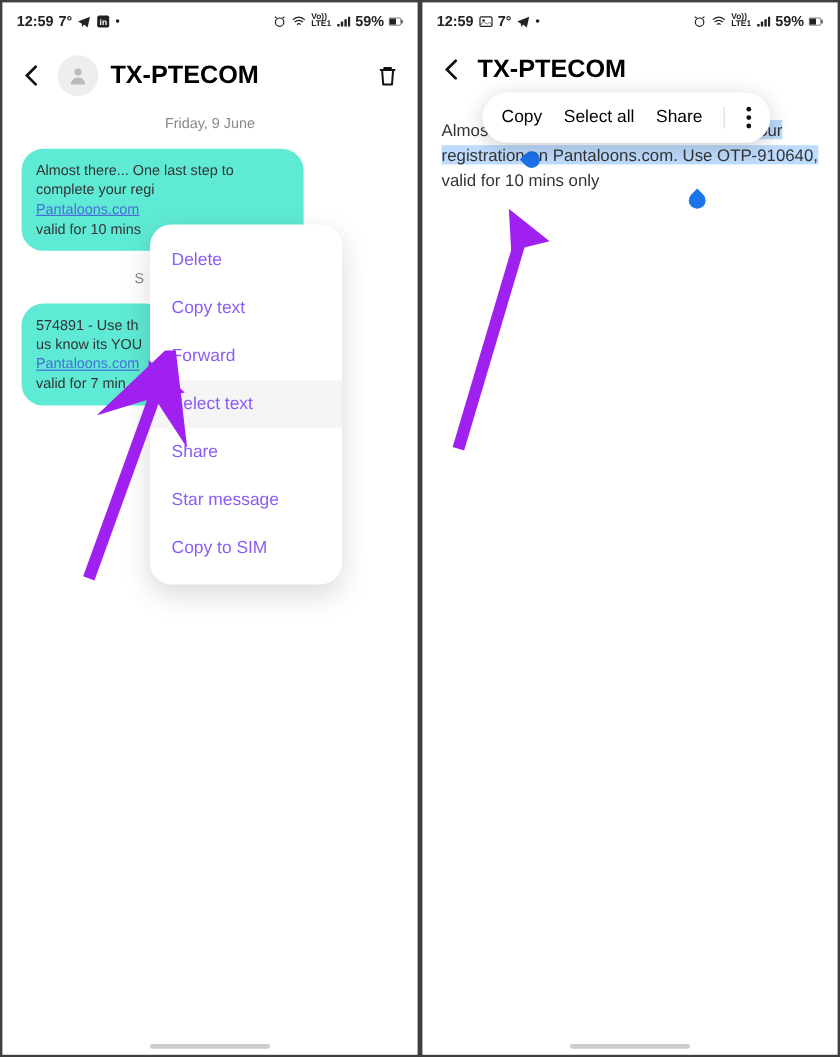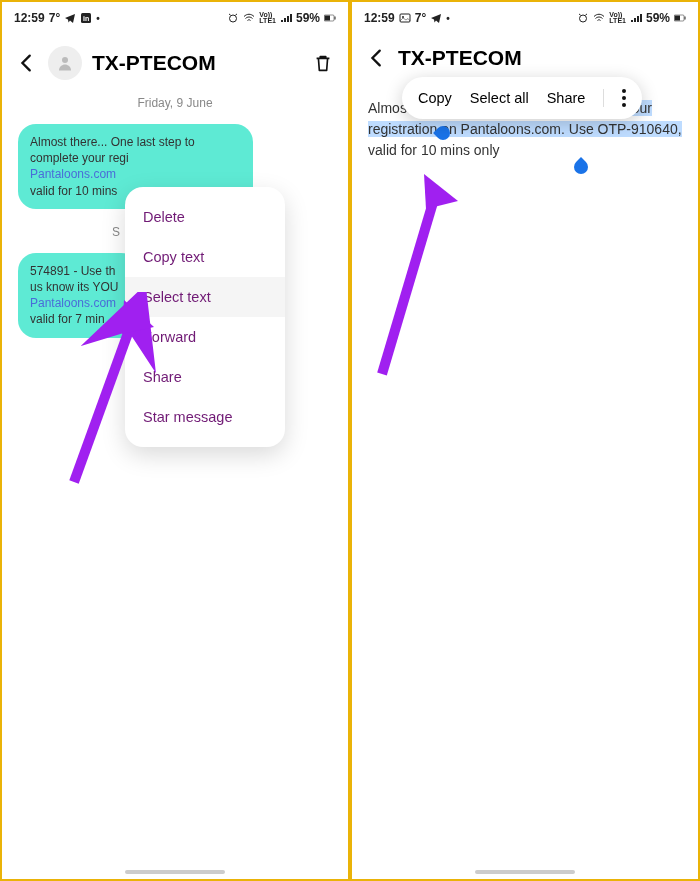--- a/index.html
+++ b/index.html
@@ -1,33 +1,33 @@
 <!DOCTYPE html>
 <html><head>
   <meta charset="utf-8">
   <style>
     * { box-sizing: border-box; margin: 0; padding: 0; }
     body { background: #000; display: flex; font-family: -apple-system, Helvetica, sans-serif; }
-    .phone { width: 350px; height: 881px; background: #fff; position: relative; border: 2px solid #eab308; overflow: hidden; }
+    .phone { width: 350px; height: 881px; background: #fff; position: relative; border: 2px solid #404040; overflow: hidden; }
     .status-bar { height: 28px; display: flex; justify-content: space-between; align-items: center; padding: 4px 12px 0; font-size: 12px; font-weight: 600; color: #222; }
     .status-left { display: flex; align-items: center; gap: 4px; }
     .status-right { display: flex; align-items: center; gap: 4px; }
     .status-right svg, .status-left svg { width: 12px; height: 12px; }
     .header { display: flex; align-items: center; padding: 16px 14px 10px; gap: 10px; }
     .back { width: 22px; height: 22px; display: flex; align-items: center; justify-content: center; }
     .avatar { width: 34px; height: 34px; border-radius: 50%; background: #eee; display: flex; align-items: center; justify-content: center; }
     .title { font-size: 21px; font-weight: 700; flex: 1; }
     .trash { width: 22px; height: 22px; }
     .date { text-align: center; font-size: 12px; color: #888; padding: 6px 0 14px; }
     .msg { margin: 0 16px 8px; max-width: 68%; }
     .msg .bubble { background: #5eead4; border-radius: 18px; padding: 10px 12px; font-size: 12px; line-height: 1.35; color: #333; }
-    .msg .link { color: #4a6cd8; }
+    .msg .link { color: #4a6cd8; text-decoration: underline; }
     .sunday { font-size: 12px; color: #888; padding: 8px 0 14px 110px; }
     .context-menu { position: absolute; left: 123px; top: 185px; width: 160px; background: #fff; border-radius: 18px; box-shadow: 0 8px 24px rgba(0,0,0,0.15); padding: 10px 0; z-index: 5; }
-    .cm-item { padding: 12px 18px; font-size: 14.5px; color: #701a75; }
+    .cm-item { padding: 12px 18px; font-size: 14.5px; color: #8b5cf6; }
     .cm-item.hl { background: #f5f5f5; }
     .arrow1 { position: absolute; left: 62px; top: 290px; pointer-events: none; z-index: 10; }
     .home-bar { position: absolute; bottom: 5px; left: 50%; transform: translateX(-50%); width: 100px; height: 4px; background: #ccc; border-radius: 2px; }
     
     .header2 { display: flex; align-items: center; padding: 16px 14px 0; gap: 10px; }
     .title2 { font-size: 21px; font-weight: 700; }
     .toolbar { position: absolute; left: 50px; top: 75px; background: #fff; border-radius: 22px; box-shadow: 0 4px 18px rgba(0,0,0,0.2); display: flex; align-items: center; gap: 18px; padding: 12px 16px; font-size: 14.5px; z-index: 20; }
     .tb-sep { width: 1px; height: 18px; background: #ddd; }
     .dots { display: flex; flex-direction: column; gap: 3px; }
     .dots span { width: 4px; height: 4px; background: #111; border-radius: 50%; }
@@ -106,24 +106,25 @@
     <div class="bubble">
       <span>574891 - Use th</span><br>
       <span>us know its YOU</span><br>
       <span class="link">Pantaloons.com</span><br>
       <span>valid for 7 min</span>
     </div>
   </div>
   <div class="context-menu">
     <div class="cm-item">Delete</div>
     <div class="cm-item">Copy text</div>
+    <div class="cm-item">Forward</div>
     <div class="cm-item hl">Select text</div>
-    <div class="cm-item">Forward</div>
     <div class="cm-item">Share</div>
     <div class="cm-item">Star message</div>
+    <div class="cm-item">Copy to SIM</div>
   </div>
   <svg class="arrow1" width="110" height="200">
     <defs>
         <marker id="ah1" markerWidth="8" markerHeight="8" refX="4" refY="4" orient="auto">
           <path d="M0 0L8 4L0 8 L3 4z" fill="#a020f0"></path>
         </marker>
       </defs>
     <line x1="10" y1="190" x2="68" y2="30" stroke="#a020f0" stroke-width="10" marker-end="url(#ah1)"></line>
     <polygon points="60,8 90,35 58,42" fill="#a020f0"></polygon>
   </svg>

